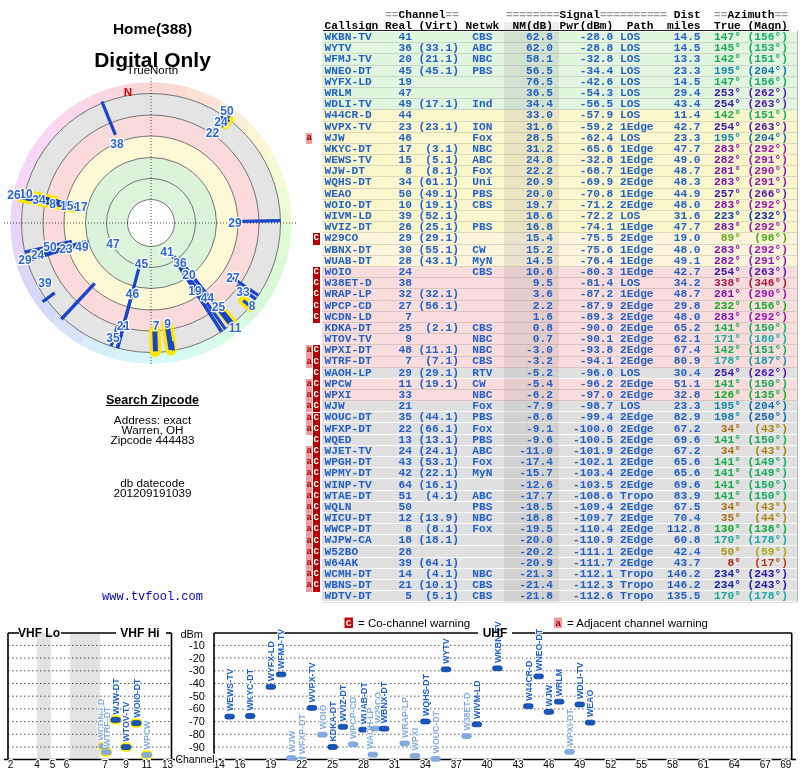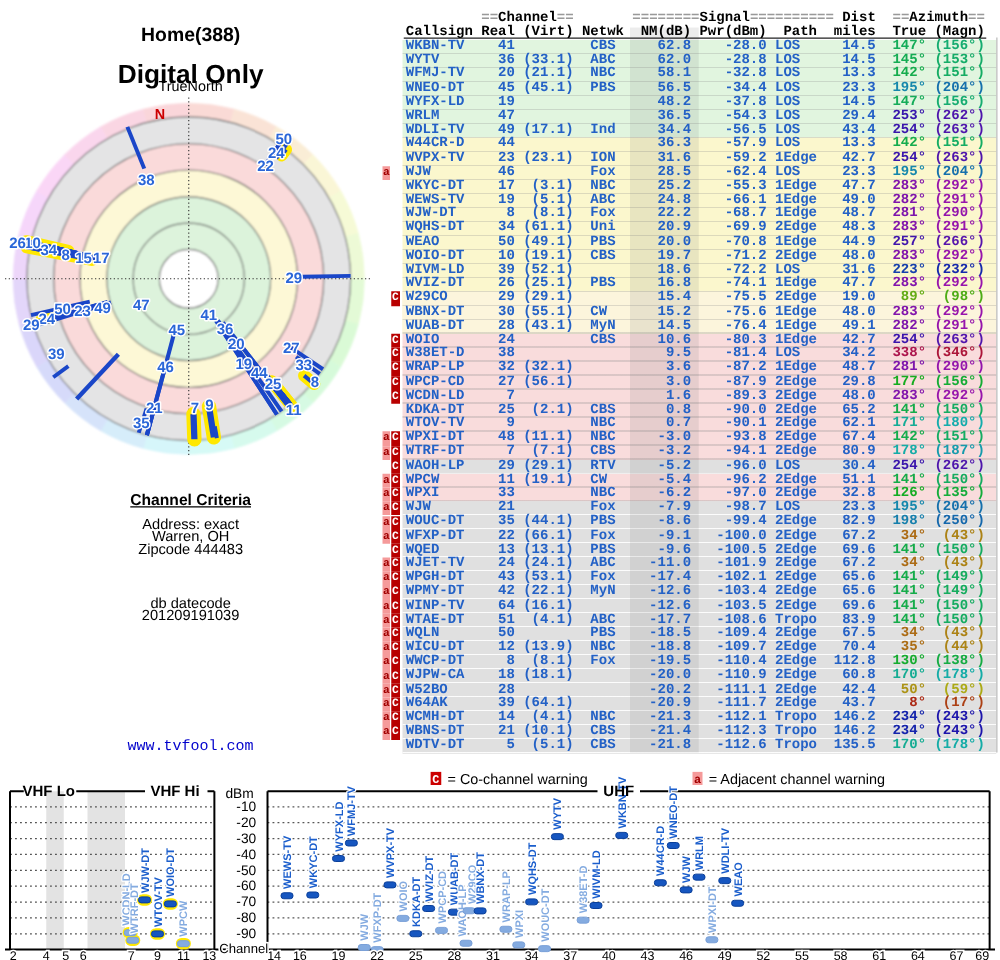--- a/index.html
+++ b/index.html
@@ -309,56 +309,56 @@
 <div style="position:absolute;left:322px;width:475px;top:377.93px;height:1px;background:rgba(255,255,255,.9)"></div>
 <div style="position:absolute;left:503.5px;top:22.4px;width:55.5px;height:580px;background:rgba(110,110,110,.13);z-index:2"></div>
 <div style="position:absolute;left:323px;top:29.6px;width:466px;height:1px;background:#222;z-index:3"></div>
 <div style="position:absolute;left:797px;top:30px;width:1px;height:572px;background:#bbb;z-index:2"></div>
 <pre id="tablepre"><span class="hd"><span class="gy">&nbsp;&nbsp;&nbsp;&nbsp;&nbsp;&nbsp;&nbsp;&nbsp;&nbsp;==</span>Channel<span class="gy">==</span>&nbsp;&nbsp;&nbsp;&nbsp;&nbsp;&nbsp;&nbsp;<span class="gy">========</span>Signal<span class="gy">==========</span>&nbsp;Dist&nbsp;&nbsp;<span class="gy">==</span>Azimuth<span class="gy">==</span></span>
 <span class="hd">Callsign Real (Virt) Netwk&nbsp;&nbsp;NM(dB) Pwr(dBm)&nbsp;&nbsp;Path&nbsp;&nbsp;miles&nbsp;&nbsp;True (Magn)</span>
 <span class="b">WKBN-TV    41         CBS     62.8    -28.0 LOS     14.5  </span><span style="color:hsl(147,78%,38%)">147°</span><span class="b"> </span><span style="color:hsl(156,78%,38%)">(156°)</span>
 <span class="b">WYTV       36 (33.1)  ABC     62.0    -28.8 LOS     14.5  </span><span style="color:hsl(145,78%,38%)">145°</span><span class="b"> </span><span style="color:hsl(153,78%,38%)">(153°)</span>
 <span class="b">WFMJ-TV    20 (21.1)  NBC     58.1    -32.8 LOS     13.3  </span><span style="color:hsl(142,78%,38%)">142°</span><span class="b"> </span><span style="color:hsl(151,78%,38%)">(151°)</span>
 <span class="b">WNEO-DT    45 (45.1)  PBS     56.5    -34.4 LOS     23.3  </span><span style="color:hsl(195,78%,38%)">195°</span><span class="b"> </span><span style="color:hsl(204,78%,38%)">(204°)</span>
-<span class="b">WYFX-LD    19                 48.2    -37.8 LOS     14.5  </span><span style="color:hsl(147,78%,38%)">147°</span><span class="b"> </span><span style="color:hsl(156,78%,38%)">(156°)</span>
+<span class="b">WYFX-LD    19                 76.5    -42.6 LOS     14.5  </span><span style="color:hsl(147,78%,38%)">147°</span><span class="b"> </span><span style="color:hsl(156,78%,38%)">(156°)</span>
 <span class="b">WRLM       47                 36.5    -54.3 LOS     29.4  </span><span style="color:hsl(253,78%,38%)">253°</span><span class="b"> </span><span style="color:hsl(262,78%,38%)">(262°)</span>
 <span class="b">WDLI-TV    49 (17.1)  Ind     34.4    -56.5 LOS     43.4  </span><span style="color:hsl(254,78%,38%)">254°</span><span class="b"> </span><span style="color:hsl(263,78%,38%)">(263°)</span>
-<span class="b">W44CR-D    44                 36.3    -57.9 LOS     13.3  </span><span style="color:hsl(142,78%,38%)">142°</span><span class="b"> </span><span style="color:hsl(151,78%,38%)">(151°)</span>
+<span class="b">W44CR-D    44                 33.0    -57.9 LOS     11.4  </span><span style="color:hsl(142,78%,38%)">142°</span><span class="b"> </span><span style="color:hsl(151,78%,38%)">(151°)</span>
 <span class="b">WVPX-TV    23 (23.1)  ION     31.6    -59.2 1Edge   42.7  </span><span style="color:hsl(254,78%,38%)">254°</span><span class="b"> </span><span style="color:hsl(263,78%,38%)">(263°)</span>
 <span class="b">WJW        46         Fox     28.5    -62.4 LOS     23.3  </span><span style="color:hsl(195,78%,38%)">195°</span><span class="b"> </span><span style="color:hsl(204,78%,38%)">(204°)</span>
-<span class="b">WKYC-DT    17  (3.1)  NBC     25.2    -55.3 1Edge   47.7  </span><span style="color:hsl(283,78%,38%)">283°</span><span class="b"> </span><span style="color:hsl(292,78%,38%)">(292°)</span>
-<span class="b">WEWS-TV    19  (5.1)  ABC     24.8    -66.1 1Edge   49.0  </span><span style="color:hsl(282,78%,38%)">282°</span><span class="b"> </span><span style="color:hsl(291,78%,38%)">(291°)</span>
+<span class="b">WKYC-DT    17  (3.1)  NBC     31.2    -65.6 1Edge   47.7  </span><span style="color:hsl(283,78%,38%)">283°</span><span class="b"> </span><span style="color:hsl(292,78%,38%)">(292°)</span>
+<span class="b">WEWS-TV    15  (5.1)  ABC     24.8    -32.8 1Edge   49.0  </span><span style="color:hsl(282,78%,38%)">282°</span><span class="b"> </span><span style="color:hsl(291,78%,38%)">(291°)</span>
 <span class="b">WJW-DT      8  (8.1)  Fox     22.2    -68.7 1Edge   48.7  </span><span style="color:hsl(281,78%,38%)">281°</span><span class="b"> </span><span style="color:hsl(290,78%,38%)">(290°)</span>
 <span class="b">WQHS-DT    34 (61.1)  Uni     20.9    -69.9 2Edge   48.3  </span><span style="color:hsl(283,78%,38%)">283°</span><span class="b"> </span><span style="color:hsl(291,78%,38%)">(291°)</span>
 <span class="b">WEAO       50 (49.1)  PBS     20.0    -70.8 1Edge   44.9  </span><span style="color:hsl(257,78%,38%)">257°</span><span class="b"> </span><span style="color:hsl(266,78%,38%)">(266°)</span>
 <span class="b">WOIO-DT    10 (19.1)  CBS     19.7    -71.2 2Edge   48.0  </span><span style="color:hsl(283,78%,38%)">283°</span><span class="b"> </span><span style="color:hsl(292,78%,38%)">(292°)</span>
 <span class="b">WIVM-LD    39 (52.1)          18.6    -72.2 LOS     31.6  </span><span style="color:hsl(223,78%,38%)">223°</span><span class="b"> </span><span style="color:hsl(232,78%,38%)">(232°)</span>
 <span class="b">WVIZ-DT    26 (25.1)  PBS     16.8    -74.1 1Edge   47.7  </span><span style="color:hsl(283,78%,38%)">283°</span><span class="b"> </span><span style="color:hsl(292,78%,38%)">(292°)</span>
 <span class="b">W29CO      29 (29.1)          15.4    -75.5 2Edge   19.0  </span><span style="color:hsl(89,78%,38%)"> 89°</span><span class="b"> </span><span style="color:hsl(98,78%,38%)"> (98°)</span>
 <span class="b">WBNX-DT    30 (55.1)  CW      15.2    -75.6 1Edge   48.0  </span><span style="color:hsl(283,78%,38%)">283°</span><span class="b"> </span><span style="color:hsl(292,78%,38%)">(292°)</span>
 <span class="b">WUAB-DT    28 (43.1)  MyN     14.5    -76.4 1Edge   49.1  </span><span style="color:hsl(282,78%,38%)">282°</span><span class="b"> </span><span style="color:hsl(291,78%,38%)">(291°)</span>
 <span class="b">WOIO       24         CBS     10.6    -80.3 1Edge   42.7  </span><span style="color:hsl(254,78%,38%)">254°</span><span class="b"> </span><span style="color:hsl(263,78%,38%)">(263°)</span>
 <span class="b">W38ET-D    38                  9.5    -81.4 LOS     34.2  </span><span style="color:hsl(338,78%,38%)">338°</span><span class="b"> </span><span style="color:hsl(346,78%,38%)">(346°)</span>
 <span class="b">WRAP-LP    32 (32.1)           3.6    -87.2 1Edge   48.7  </span><span style="color:hsl(281,78%,38%)">281°</span><span class="b"> </span><span style="color:hsl(290,78%,38%)">(290°)</span>
-<span class="b">WPCP-CD    27 (56.1)           3.0    -87.9 2Edge   29.8  </span><span style="color:hsl(124,78%,38%)">177°</span><span class="b"> </span><span style="color:hsl(132,78%,38%)">(156°)</span>
+<span class="b">WPCP-CD    27 (56.1)           2.2    -87.9 2Edge   29.8  </span><span style="color:hsl(124,78%,38%)">232°</span><span class="b"> </span><span style="color:hsl(132,78%,38%)">(156°)</span>
 <span class="b">WCDN-LD     7                  1.6    -89.3 2Edge   48.0  </span><span style="color:hsl(283,78%,38%)">283°</span><span class="b"> </span><span style="color:hsl(292,78%,38%)">(292°)</span>
 <span class="b">KDKA-DT    25  (2.1)  CBS      0.8    -90.0 2Edge   65.2  </span><span style="color:hsl(141,78%,38%)">141°</span><span class="b"> </span><span style="color:hsl(150,78%,38%)">(150°)</span>
 <span class="b">WTOV-TV     9         NBC      0.7    -90.1 2Edge   62.1  </span><span style="color:hsl(171,78%,38%)">171°</span><span class="b"> </span><span style="color:hsl(180,78%,38%)">(180°)</span>
 <span class="b">WPXI-DT    48 (11.1)  NBC     -3.0    -93.8 2Edge   67.4  </span><span style="color:hsl(142,78%,38%)">142°</span><span class="b"> </span><span style="color:hsl(151,78%,38%)">(151°)</span>
 <span class="b">WTRF-DT     7  (7.1)  CBS     -3.2    -94.1 2Edge   80.9  </span><span style="color:hsl(178,78%,38%)">178°</span><span class="b"> </span><span style="color:hsl(187,78%,38%)">(187°)</span>
 <span class="b">WAOH-LP    29 (29.1)  RTV     -5.2    -96.0 LOS     30.4  </span><span style="color:hsl(254,78%,38%)">254°</span><span class="b"> </span><span style="color:hsl(262,78%,38%)">(262°)</span>
 <span class="b">WPCW       11 (19.1)  CW      -5.4    -96.2 2Edge   51.1  </span><span style="color:hsl(141,78%,38%)">141°</span><span class="b"> </span><span style="color:hsl(150,78%,38%)">(150°)</span>
 <span class="b">WPXI       33         NBC     -6.2    -97.0 2Edge   32.8  </span><span style="color:hsl(126,78%,38%)">126°</span><span class="b"> </span><span style="color:hsl(135,78%,38%)">(135°)</span>
 <span class="b">WJW        21         Fox     -7.9    -98.7 LOS     23.3  </span><span style="color:hsl(195,78%,38%)">195°</span><span class="b"> </span><span style="color:hsl(204,78%,38%)">(204°)</span>
 <span class="b">WOUC-DT    35 (44.1)  PBS     -8.6    -99.4 2Edge   82.9  </span><span style="color:hsl(198,78%,38%)">198°</span><span class="b"> </span><span style="color:hsl(207,78%,38%)">(250°)</span>
 <span class="b">WFXP-DT    22 (66.1)  Fox     -9.1   -100.0 2Edge   67.2  </span><span style="color:hsl(34,78%,38%)"> 34°</span><span class="b"> </span><span style="color:hsl(43,78%,38%)"> (43°)</span>
 <span class="b">WQED       13 (13.1)  PBS     -9.6   -100.5 2Edge   69.6  </span><span style="color:hsl(141,78%,38%)">141°</span><span class="b"> </span><span style="color:hsl(150,78%,38%)">(150°)</span>
 <span class="b">WJET-TV    24 (24.1)  ABC    -11.0   -101.9 2Edge   67.2  </span><span style="color:hsl(34,78%,38%)"> 34°</span><span class="b"> </span><span style="color:hsl(43,78%,38%)"> (43°)</span>
 <span class="b">WPGH-DT    43 (53.1)  Fox    -17.4   -102.1 2Edge   65.6  </span><span style="color:hsl(141,78%,38%)">141°</span><span class="b"> </span><span style="color:hsl(149,78%,38%)">(149°)</span>
-<span class="b">WPMY-DT    42 (22.1)  MyN    -12.6   -103.4 2Edge   65.6  </span><span style="color:hsl(141,78%,38%)">141°</span><span class="b"> </span><span style="color:hsl(149,78%,38%)">(149°)</span>
+<span class="b">WPMY-DT    42 (22.1)  MyN    -15.7   -103.4 2Edge   65.6  </span><span style="color:hsl(141,78%,38%)">141°</span><span class="b"> </span><span style="color:hsl(149,78%,38%)">(149°)</span>
 <span class="b">WINP-TV    64 (16.1)         -12.6   -103.5 2Edge   69.6  </span><span style="color:hsl(141,78%,38%)">141°</span><span class="b"> </span><span style="color:hsl(150,78%,38%)">(150°)</span>
 <span class="b">WTAE-DT    51  (4.1)  ABC    -17.7   -108.6 Tropo   83.9  </span><span style="color:hsl(141,78%,38%)">141°</span><span class="b"> </span><span style="color:hsl(150,78%,38%)">(150°)</span>
 <span class="b">WQLN       50         PBS    -18.5   -109.4 2Edge   67.5  </span><span style="color:hsl(34,78%,38%)"> 34°</span><span class="b"> </span><span style="color:hsl(43,78%,38%)"> (43°)</span>
 <span class="b">WICU-DT    12 (13.9)  NBC    -18.8   -109.7 2Edge   70.4  </span><span style="color:hsl(35,78%,38%)"> 35°</span><span class="b"> </span><span style="color:hsl(44,78%,38%)"> (44°)</span>
 <span class="b">WWCP-DT     8  (8.1)  Fox    -19.5   -110.4 2Edge  112.8  </span><span style="color:hsl(130,78%,38%)">130°</span><span class="b"> </span><span style="color:hsl(138,78%,38%)">(138°)</span>
 <span class="b">WJPW-CA    18 (18.1)         -20.0   -110.9 2Edge   60.8  </span><span style="color:hsl(170,78%,38%)">170°</span><span class="b"> </span><span style="color:hsl(178,78%,38%)">(178°)</span>
 <span class="b">W52BO      28                -20.2   -111.1 2Edge   42.4  </span><span style="color:hsl(50,78%,38%)"> 50°</span><span class="b"> </span><span style="color:hsl(59,78%,38%)"> (59°)</span>
 <span class="b">W64AK      39 (64.1)         -20.9   -111.7 2Edge   43.7  </span><span style="color:hsl(8,78%,38%)">  8°</span><span class="b"> </span><span style="color:hsl(17,78%,38%)"> (17°)</span>
 <span class="b">WCMH-DT    14  (4.1)  NBC    -21.3   -112.1 Tropo  146.2  </span><span style="color:hsl(234,78%,38%)">234°</span><span class="b"> </span><span style="color:hsl(243,78%,38%)">(243°)</span>
 <span class="b">WBNS-DT    21 (10.1)  CBS    -21.4   -112.3 Tropo  146.2  </span><span style="color:hsl(234,78%,38%)">234°</span><span class="b"> </span><span style="color:hsl(243,78%,38%)">(243°)</span>
@@ -409,15 +409,15 @@
 <div class="ba" style="top:557.97px">a</div>
 <div class="bc" style="top:557.97px">C</div>
 <div class="ba" style="top:569.16px">a</div>
 <div class="bc" style="top:569.16px">C</div>
 <div class="ba" style="top:580.35px">a</div>
 <div class="bc" style="top:580.35px">C</div>
 <div class="ctr" style="top:19.8px;font-size:15.5px;font-weight:bold;z-index:4">Home(388)</div>
 <div class="ctr" style="top:48px;font-size:21px;font-weight:bold;z-index:4">Digital Only</div>
 <div class="ctr" style="top:63.8px;font-size:11.5px;z-index:4">TrueNorth</div>
 <div style="position:absolute;left:122px;top:85.5px;width:12px;text-align:center;color:#cc0000;font-weight:bold;font-size:11.5px;z-index:4">N</div>
-<div class="ctr" style="top:392.5px;font-size:12.5px;font-weight:bold;text-decoration:underline;z-index:4">Channel Criteria</div>
+<div class="ctr" style="top:392.5px;font-size:12.5px;font-weight:bold;text-decoration:underline;z-index:4">Search Zipcode</div>
 <div class="ctr" style="top:415.3px;font-size:11.7px;line-height:10.1px;z-index:4">Address: exact<br>Warren, OH<br>Zipcode 444483</div>
 <div class="ctr" style="top:478.3px;font-size:11.7px;line-height:10.1px;z-index:4">db datecode<br>201209191039</div>
 <div class="ctr" style="top:590px;font-size:12px;font-family:'Liberation Mono',monospace;z-index:4"><span style="color:#0000cc;">www.tvfool.com</span></div>
 </body></html>

